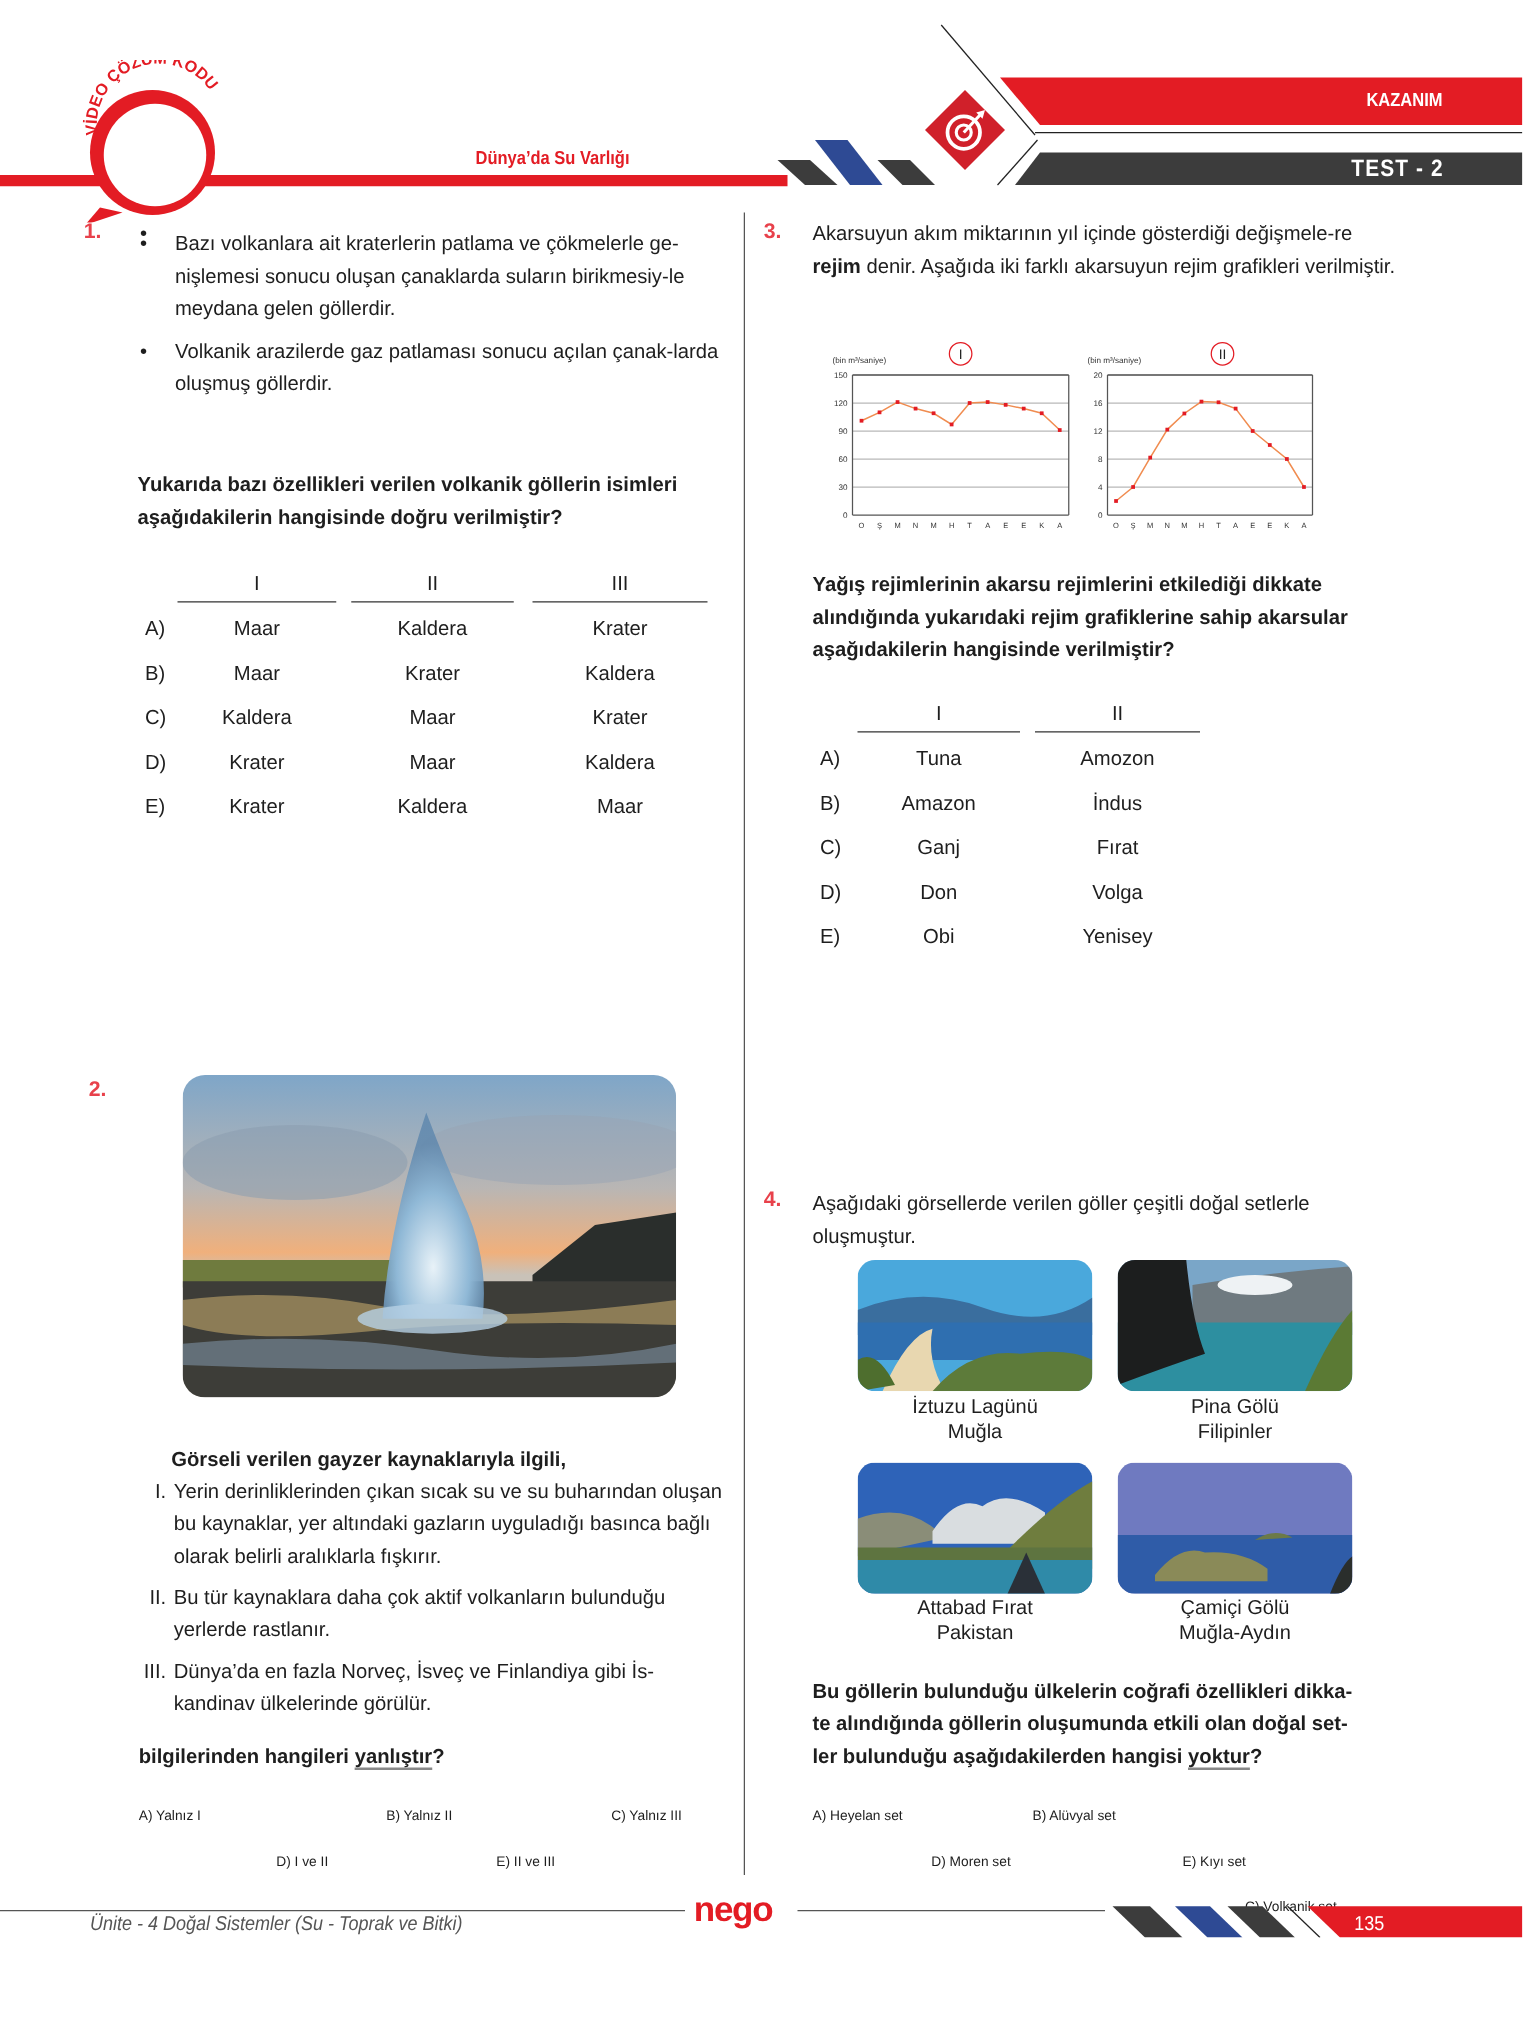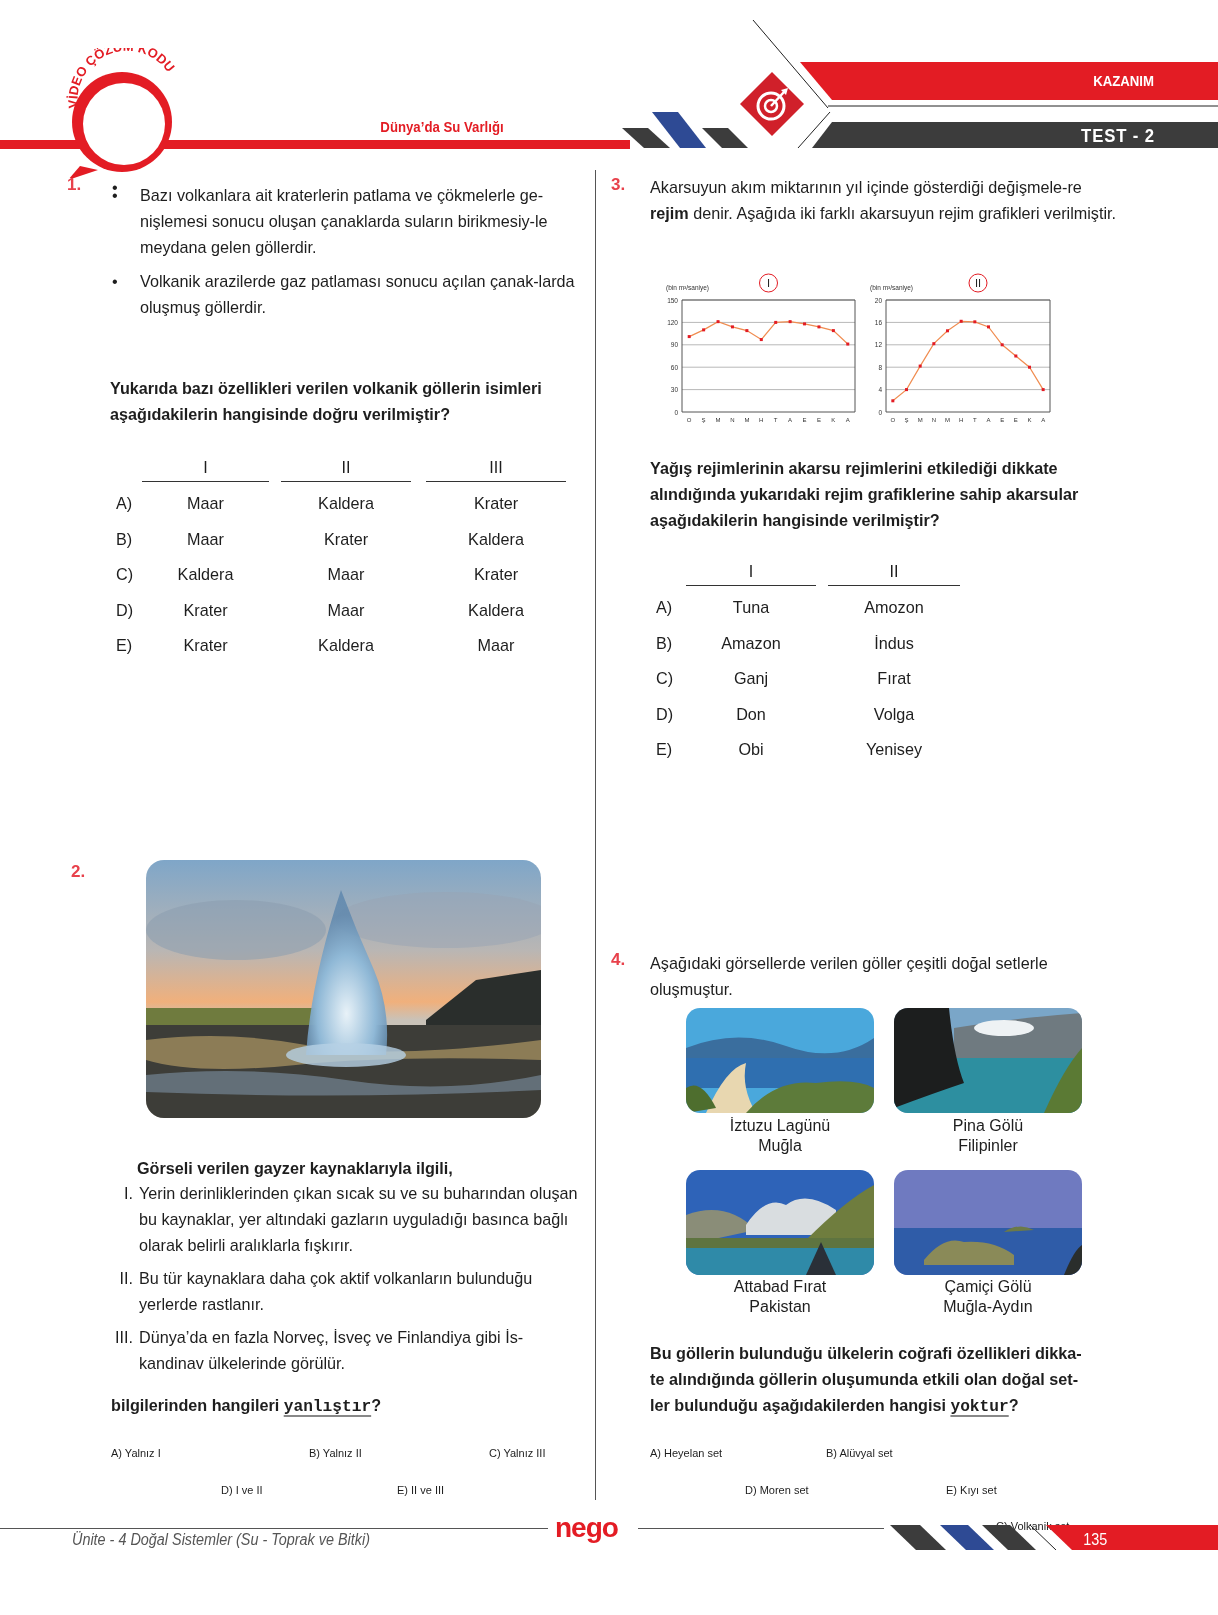--- a/index.html
+++ b/index.html
@@ -33,21 +33,21 @@
   .hline { display: block; height: 1px; background: #333; margin-top: 4px; }
   .opt-letter { text-align: left !important; }
 
   
   .geyser { position: absolute; left: 146px; top: 860px; width: 395px; height: 258px; border-radius: 18px; overflow: hidden; }
   .q2-stem { position: absolute; left: 98px; top: 1155px; width: 470px; margin-left: 39px; }
   .roman-list { position: absolute; left: 111px; top: 1180px; width: 470px; }
   .roman-item { position: relative; padding-left: 28px; margin-bottom: 7px; }
   .roman-num { position: absolute; left: 0; width: 26px; text-align: right; padding-right: 4px; }
   .q2-ask { position: absolute; left: 111px; top: 1392px; }
-  .underl { text-decoration: underline; text-decoration-color: #888; text-decoration-thickness: 2px; text-underline-offset: 4px; font-family: Liberation Mono, monospace; }
+  .underl { text-decoration: underline; text-decoration-color: #888; text-decoration-thickness: 2px; text-underline-offset: 4px; }
   .ans-row { position: absolute; font-size: 11px; }
 
   
   .q3-text { position: absolute; left: 650px; top: 174px; width: 470px; }
   .chart-svg { position: absolute; left: 640px; top: 275px; width: 440px; height: 160px; overflow: visible; }
   .q3-stem { position: absolute; left: 650px; top: 455px; width: 470px; }
 
   
   .q4-text { position: absolute; left: 650px; top: 950px; width: 470px; }
   .lake-img { position: absolute; width: 188px; height: 105px; border-radius: 14px; overflow: hidden; }

